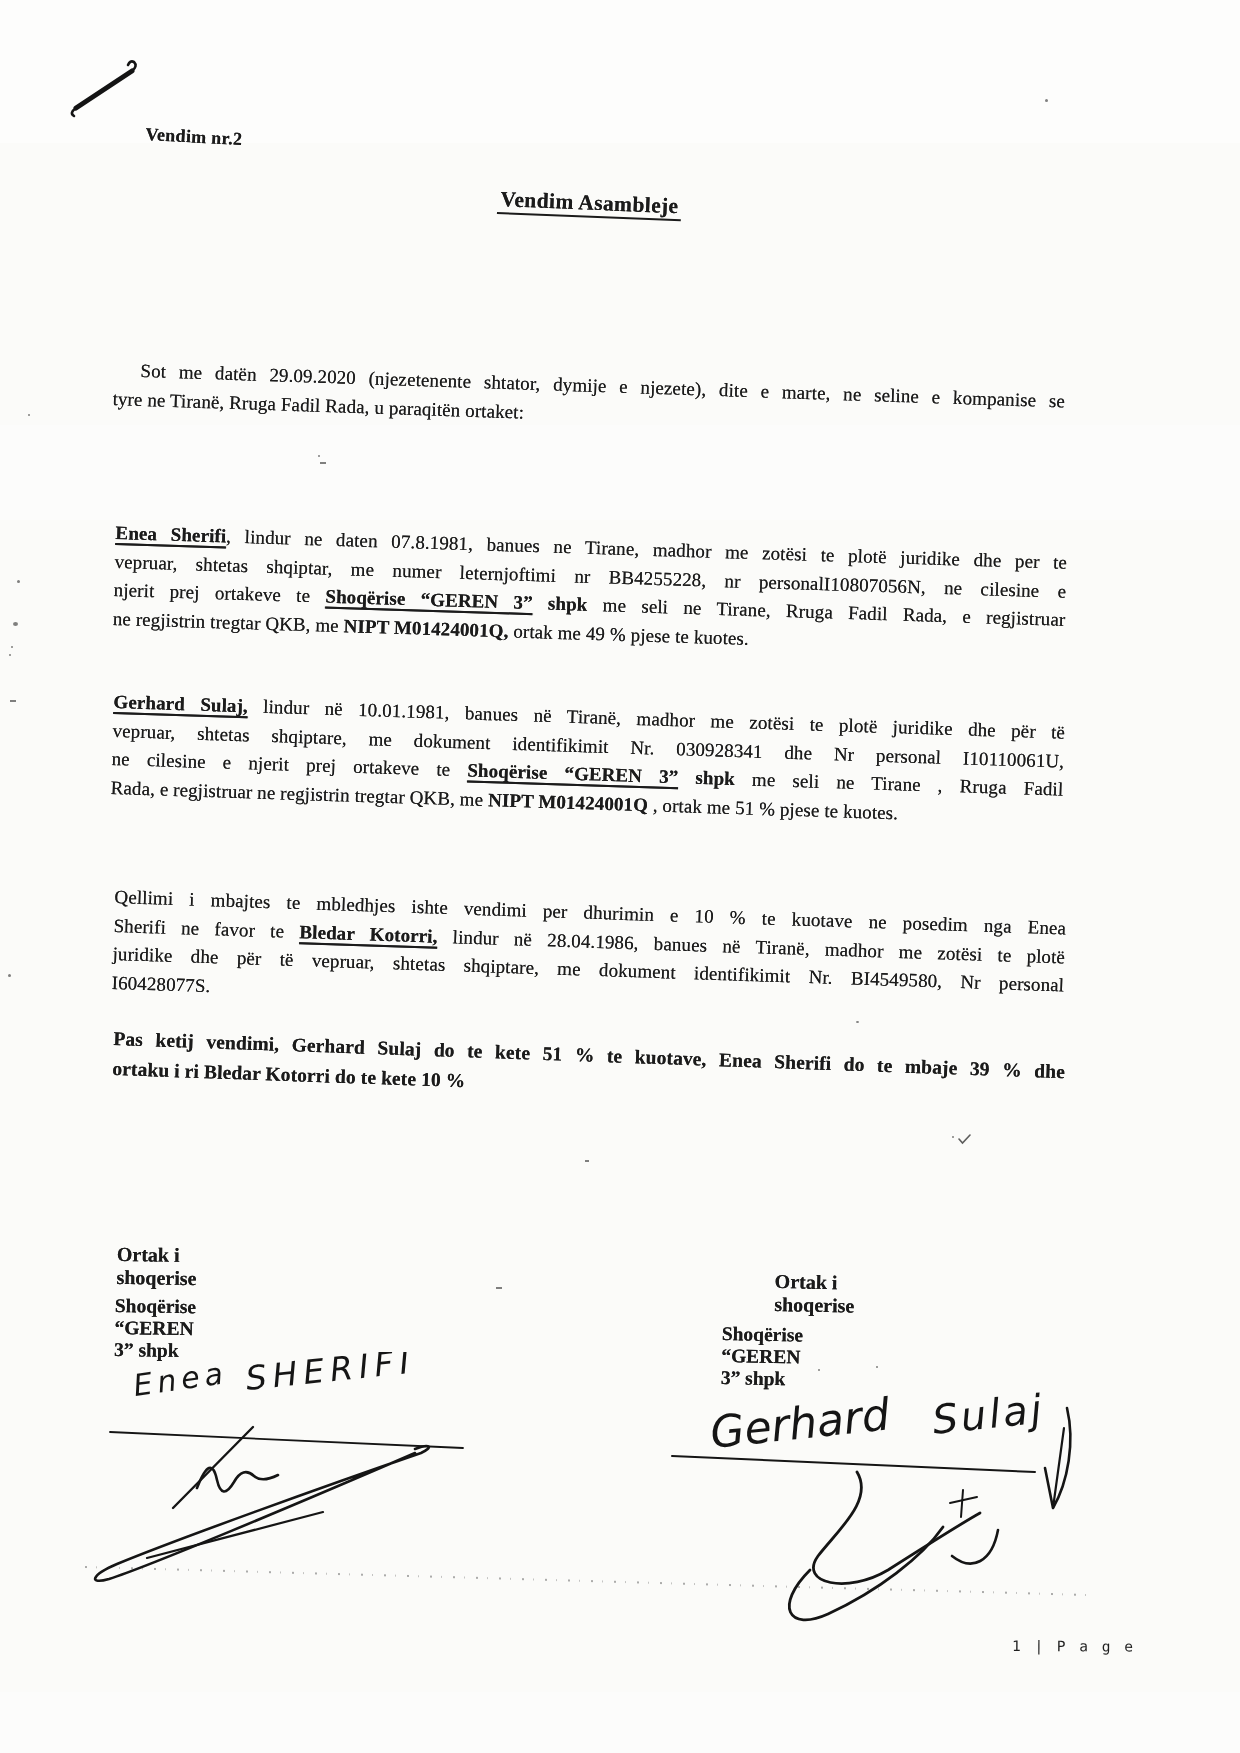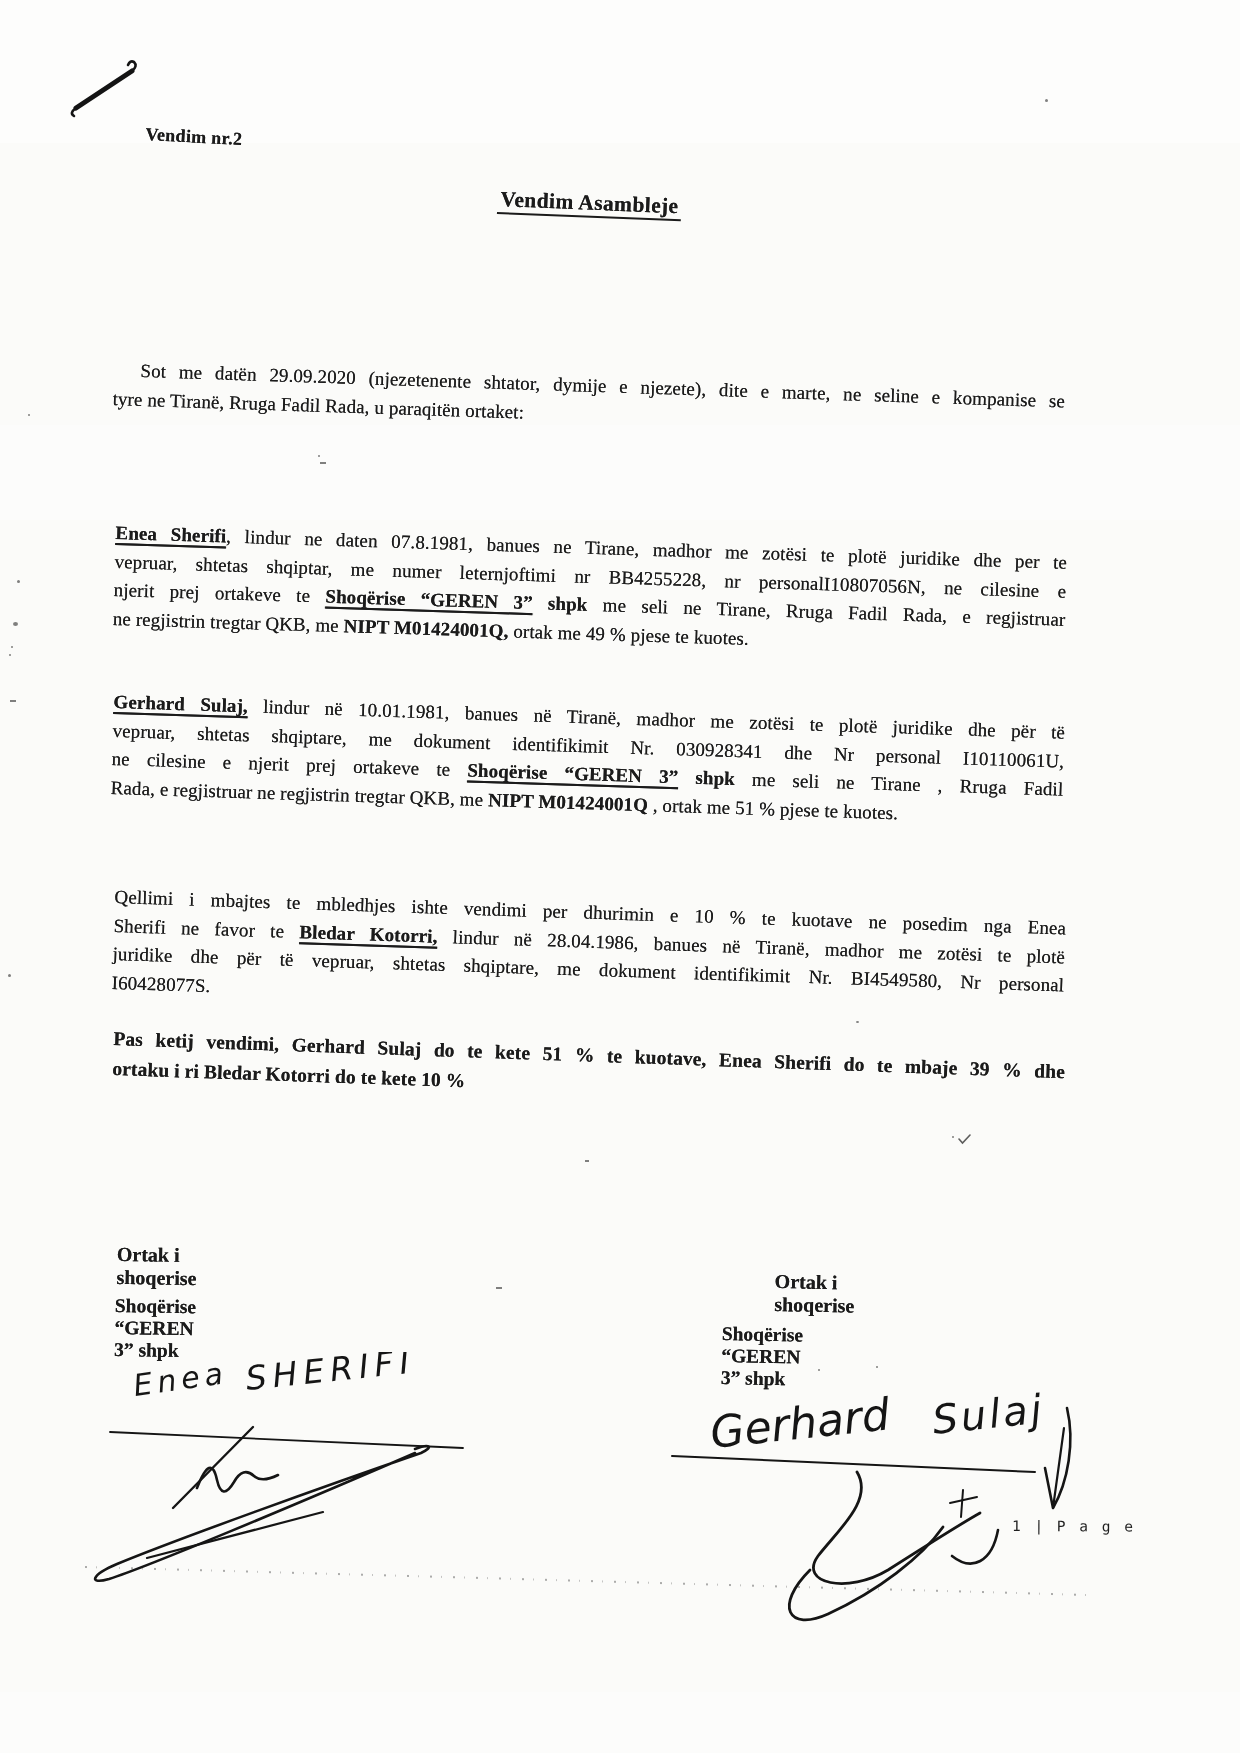--- a/index.html
+++ b/index.html
@@ -111,21 +111,21 @@
         <path d="M455 36 C463 70 456 110 441 136 L433 96" stroke-width="2.6"></path>
         <path d="M441 136 L452 56" stroke-width="2.2"></path>
         <path d="M338 131 l27 -6" stroke-width="2"></path>
         <path d="M351 118 l-2 27" stroke-width="2"></path>
       </svg>
     </div>
   </div>
 
   <div class="artifact-line" style="left:85px;top:1566px;width:1010px;transform:rotate(1.6deg);"></div>
 
-  <div class="abs footer" style="left:1012px;top:1518px;transform:rotate(0.3deg);">1 | P a g e</div>
+  <div class="abs footer" style="left:1012px;top:1638px;transform:rotate(0.3deg);">1 | P a g e</div>
 
   <div>
     <div class="speck" style="left:1045px;top:99px;width:3px;height:3px;"></div>
     <div class="speck" style="left:318px;top:455px;width:2px;height:2px;"></div>
     <div class="speck" style="left:320px;top:462px;width:6px;height:2px;border-radius:0;"></div>
     <div class="speck" style="left:28px;top:414px;width:2px;height:2px;"></div>
     <div class="speck" style="left:17px;top:580px;width:3px;height:3px;"></div>
     <div class="speck" style="left:13px;top:622px;width:5px;height:4px;"></div>
     <div class="speck" style="left:11px;top:646px;width:2px;height:2px;"></div>
     <div class="speck" style="left:9px;top:654px;width:2px;height:2px;"></div>

